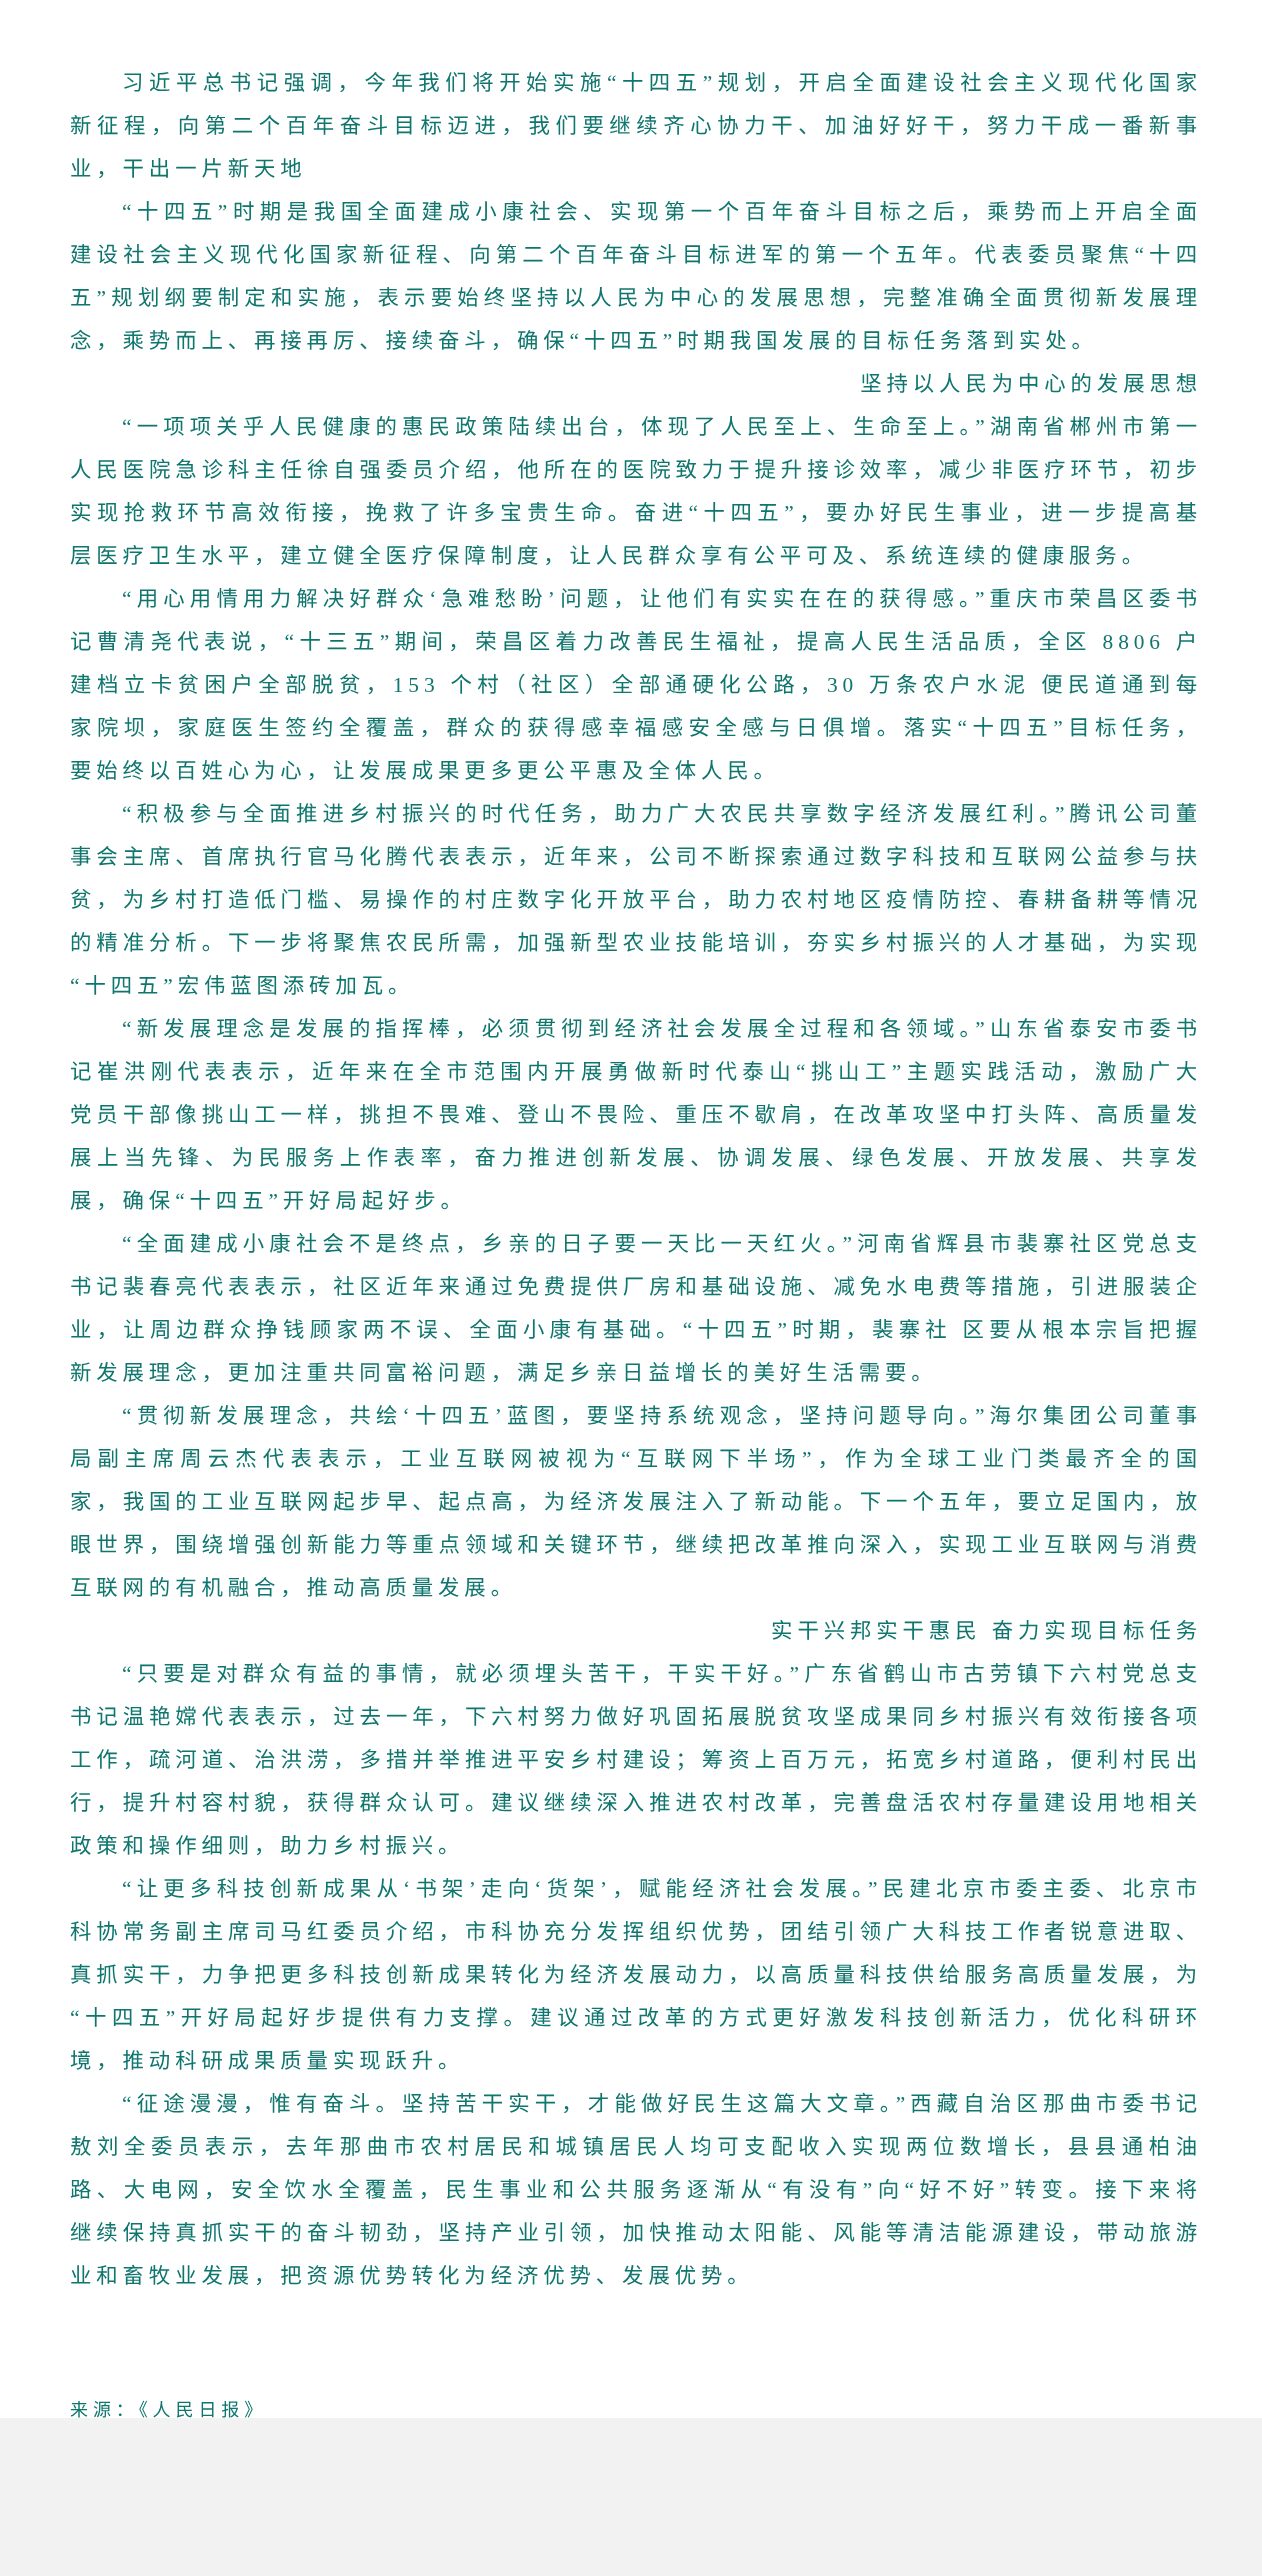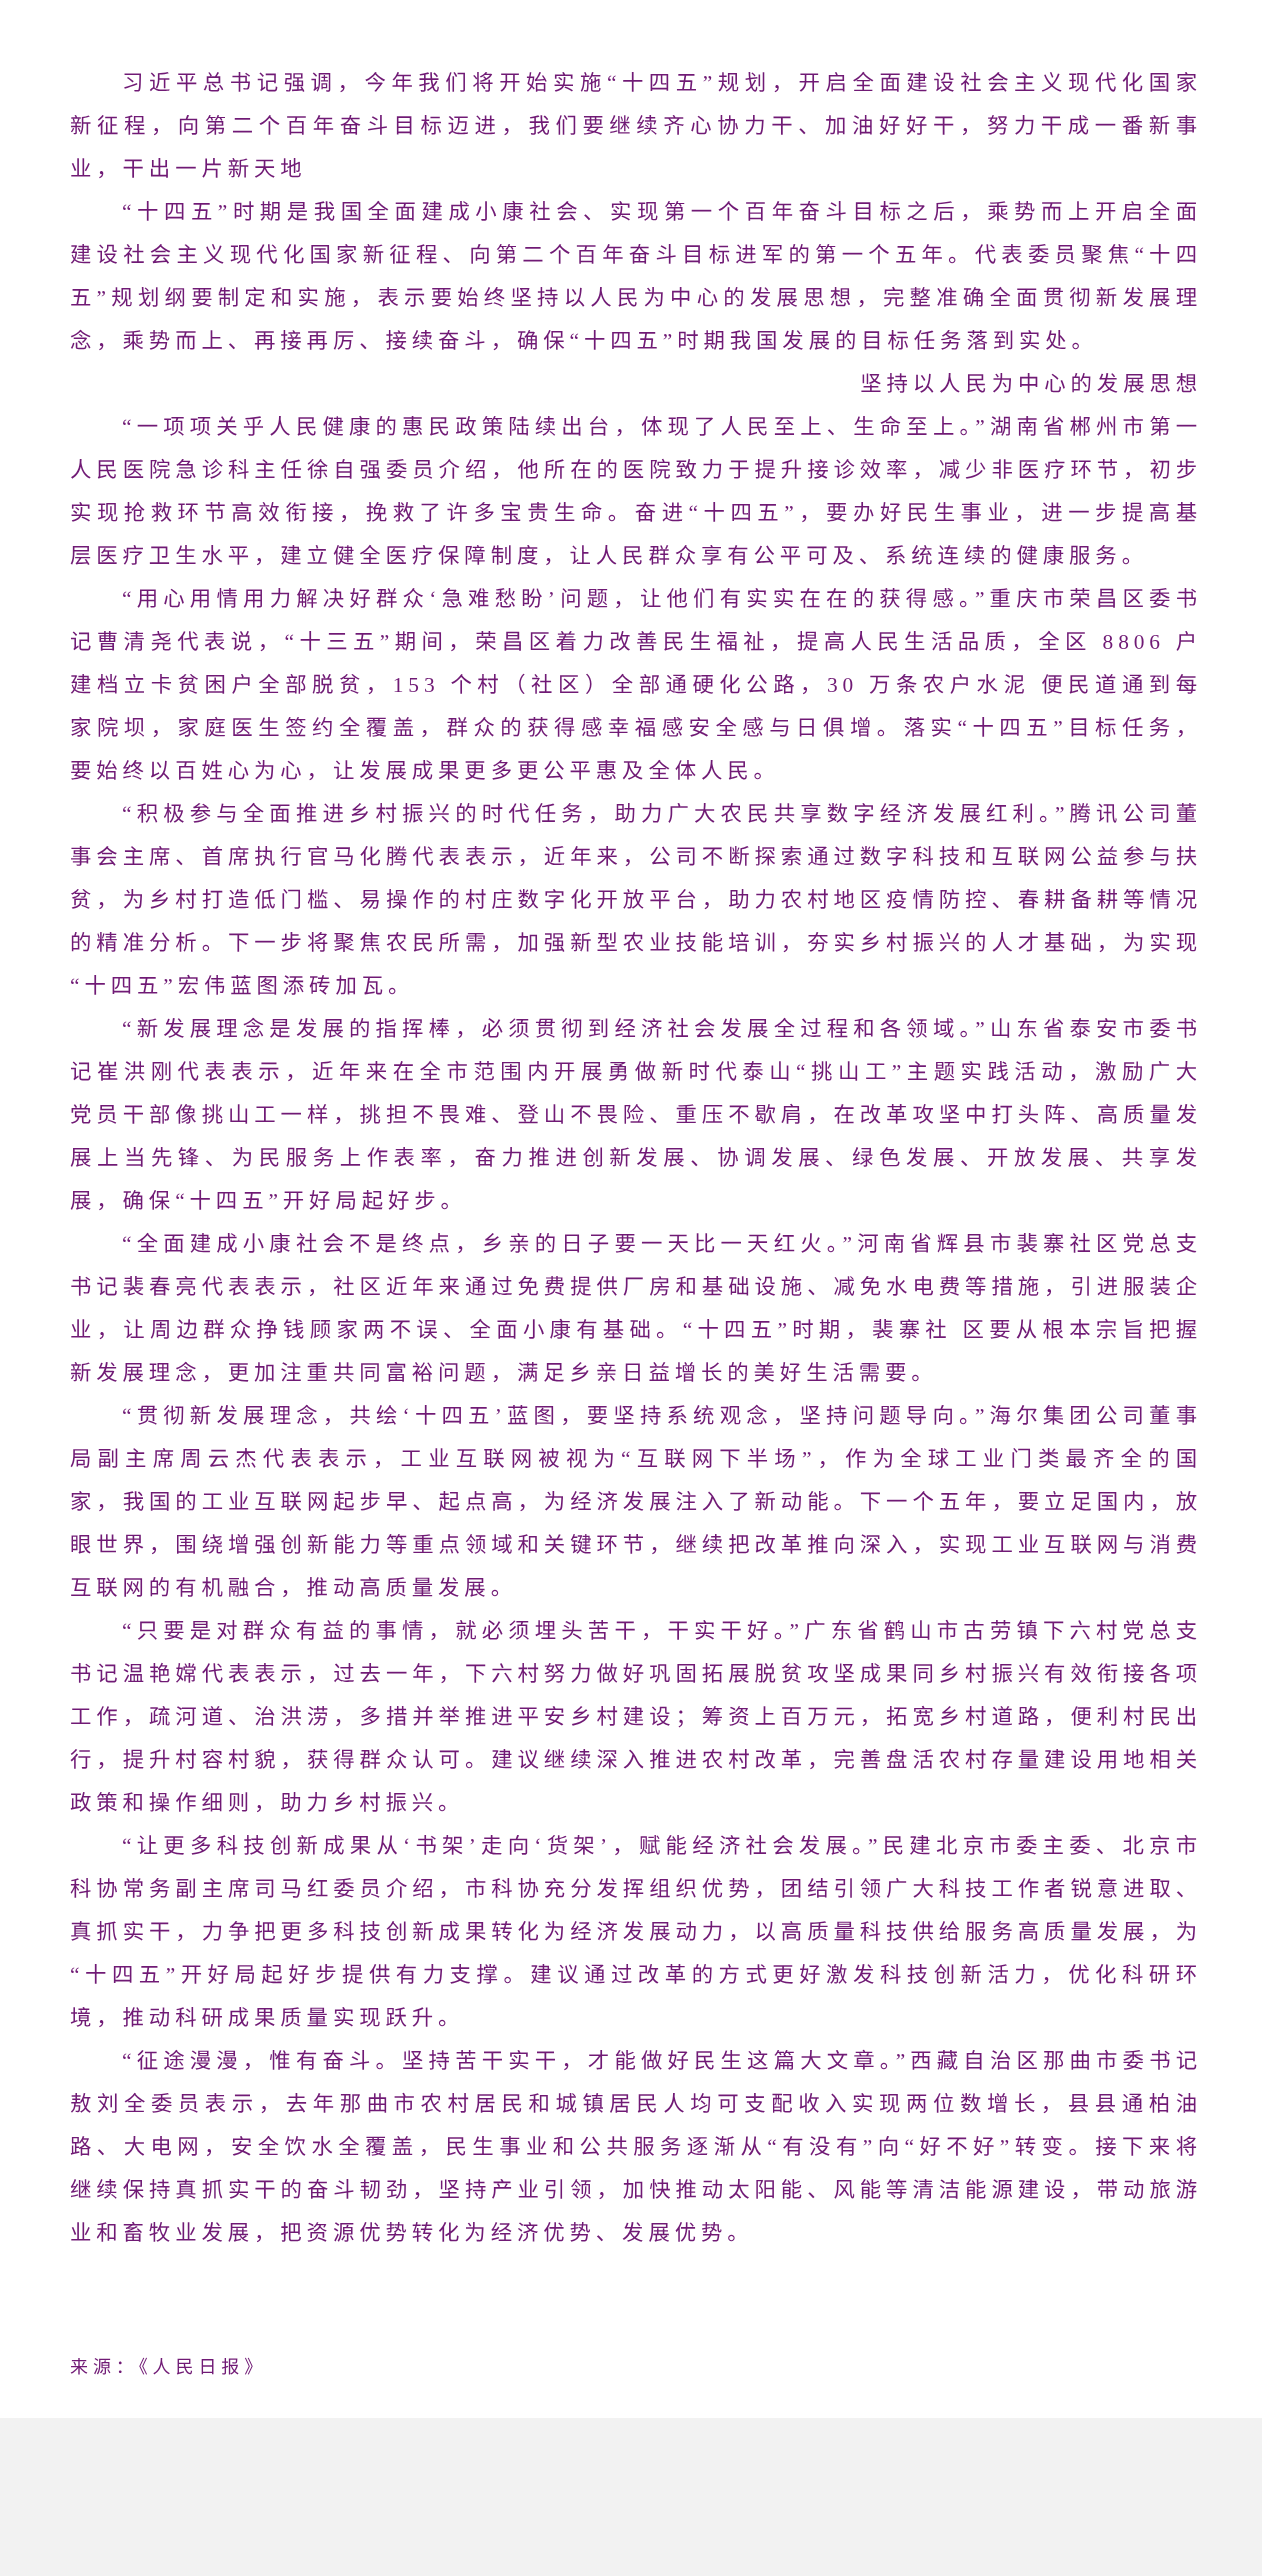--- a/index.html
+++ b/index.html
@@ -9,21 +9,21 @@
   }
   .page {
     position: relative;
     width: 1262px;
     height: 2418px;
     margin: 0 auto;
     background: #ffffff;
     box-sizing: border-box;
     padding: 62px 60px 0 70px;
     font-family: "Liberation Serif", "DejaVu Serif", serif;
-    color: #701a75;
+    color: #0f766e;
     overflow: hidden;
   }
   .article p {
     margin: 0;
     padding: 0;
     font-size: 21.4px;
     line-height: 43px;
     letter-spacing: 4.9px;
     text-align: justify;
     text-justify: inter-character;
@@ -49,19 +49,20 @@
   <div class="article">
       <p class="para">习近平总书记强调，今年我们将开始实施“十四五”规划，开启全面建设社会主义现代化国家新征程，向第二个百年奋斗目标迈进，我们要继续齐心协力干、加油好好干，努力干成一番新事业，干出一片新天地</p>
       <p class="para">“十四五”时期是我国全面建成小康社会、实现第一个百年奋斗目标之后，乘势而上开启全面建设社会主义现代化国家新征程、向第二个百年奋斗目标进军的第一个五年。代表委员聚焦“十四五”规划纲要制定和实施，表示要始终坚持以人民为中心的发展思想，完整准确全面贯彻新发展理念，乘势而上、再接再厉、接续奋斗，确保“十四五”时期我国发展的目标任务落到实处。</p>
       <p class="heading">坚持以人民为中心的发展思想</p>
       <p class="para">“一项项关乎人民健康的惠民政策陆续出台，体现了人民至上、生命至上。”湖南省郴州市第一人民医院急诊科主任徐自强委员介绍，他所在的医院致力于提升接诊效率，减少非医疗环节，初步实现抢救环节高效衔接，挽救了许多宝贵生命。奋进“十四五”，要办好民生事业，进一步提高基层医疗卫生水平，建立健全医疗保障制度，让人民群众享有公平可及、系统连续的健康服务。</p>
       <p class="para">“用心用情用力解决好群众‘急难愁盼’问题，让他们有实实在在的获得感。”重庆市荣昌区委书记曹清尧代表说，“十三五”期间，荣昌区着力改善民生福祉，提高人民生活品质，全区 8806 户建档立卡贫困户全部脱贫，153 个村（社区）全部通硬化公路，30 万条农户水泥 便民道通到每家院坝，家庭医生签约全覆盖，群众的获得感幸福感安全感与日俱增。落实“十四五”目标任务，要始终以百姓心为心，让发展成果更多更公平惠及全体人民。</p>
       <p class="para">“积极参与全面推进乡村振兴的时代任务，助力广大农民共享数字经济发展红利。”腾讯公司董事会主席、首席执行官马化腾代表表示，近年来，公司不断探索通过数字科技和互联网公益参与扶贫，为乡村打造低门槛、易操作的村庄数字化开放平台，助力农村地区疫情防控、春耕备耕等情况的精准分析。下一步将聚焦农民所需，加强新型农业技能培训，夯实乡村振兴的人才基础，为实现“十四五”宏伟蓝图添砖加瓦。</p>
       <p class="para">“新发展理念是发展的指挥棒，必须贯彻到经济社会发展全过程和各领域。”山东省泰安市委书记崔洪刚代表表示，近年来在全市范围内开展勇做新时代泰山“挑山工”主题实践活动，激励广大党员干部像挑山工一样，挑担不畏难、登山不畏险、重压不歇肩，在改革攻坚中打头阵、高质量发展上当先锋、为民服务上作表率，奋力推进创新发展、协调发展、绿色发展、开放发展、共享发展，确保“十四五”开好局起好步。</p>
       <p class="para">“全面建成小康社会不是终点，乡亲的日子要一天比一天红火。”河南省辉县市裴寨社区党总支书记裴春亮代表表示，社区近年来通过免费提供厂房和基础设施、减免水电费等措施，引进服装企业，让周边群众挣钱顾家两不误、全面小康有基础。“十四五”时期，裴寨社 区要从根本宗旨把握新发展理念，更加注重共同富裕问题，满足乡亲日益增长的美好生活需要。</p>
       <p class="para">“贯彻新发展理念，共绘‘十四五’蓝图，要坚持系统观念，坚持问题导向。”海尔集团公司董事局副主席周云杰代表表示，工业互联网被视为“互联网下半场”，作为全球工业门类最齐全的国家，我国的工业互联网起步早、起点高，为经济发展注入了新动能。下一个五年，要立足国内，放眼世界，围绕增强创新能力等重点领域和关键环节，继续把改革推向深入，实现工业互联网与消费互联网的有机融合，推动高质量发展。</p>
+      <p class="heading">实干兴邦实干惠民 奋力实现目标任务</p>
       <p class="para">“只要是对群众有益的事情，就必须埋头苦干，干实干好。”广东省鹤山市古劳镇下六村党总支书记温艳嫦代表表示，过去一年，下六村努力做好巩固拓展脱贫攻坚成果同乡村振兴有效衔接各项工作，疏河道、治洪涝，多措并举推进平安乡村建设；筹资上百万元，拓宽乡村道路，便利村民出行，提升村容村貌，获得群众认可。建议继续深入推进农村改革，完善盘活农村存量建设用地相关政策和操作细则，助力乡村振兴。</p>
       <p class="para">“让更多科技创新成果从‘书架’走向‘货架’，赋能经济社会发展。”民建北京市委主委、北京市科协常务副主席司马红委员介绍，市科协充分发挥组织优势，团结引领广大科技工作者锐意进取、真抓实干，力争把更多科技创新成果转化为经济发展动力，以高质量科技供给服务高质量发展，为“十四五”开好局起好步提供有力支撑。建议通过改革的方式更好激发科技创新活力，优化科研环境，推动科研成果质量实现跃升。</p>
       <p class="para">“征途漫漫，惟有奋斗。坚持苦干实干，才能做好民生这篇大文章。”西藏自治区那曲市委书记敖刘全委员表示，去年那曲市农村居民和城镇居民人均可支配收入实现两位数增长，县县通柏油路、大电网，安全饮水全覆盖，民生事业和公共服务逐渐从“有没有”向“好不好”转变。接下来将继续保持真抓实干的奋斗韧劲，坚持产业引领，加快推动太阳能、风能等清洁能源建设，带动旅游业和畜牧业发展，把资源优势转化为经济优势、发展优势。</p>
     </div>
   <div class="source">来源：《人民日报》</div>
 </div>
 
 
 </body></html>

